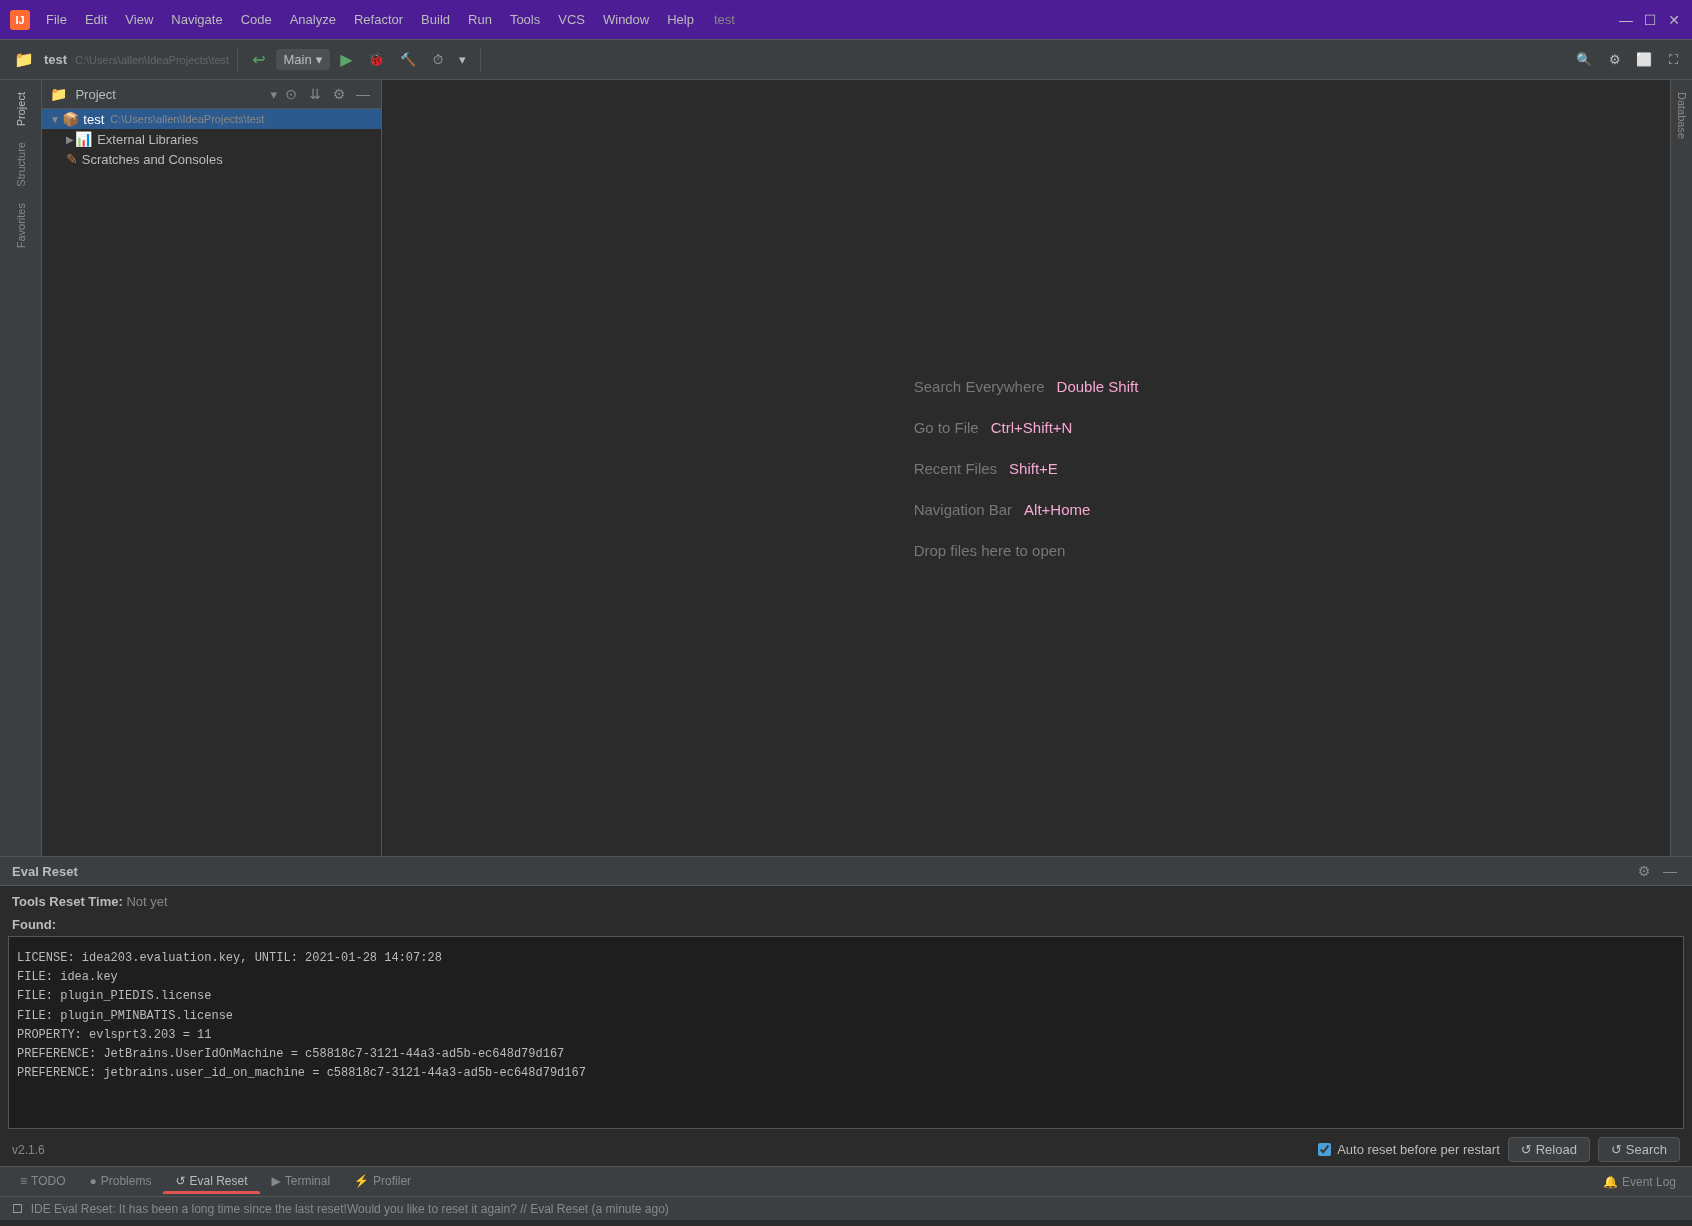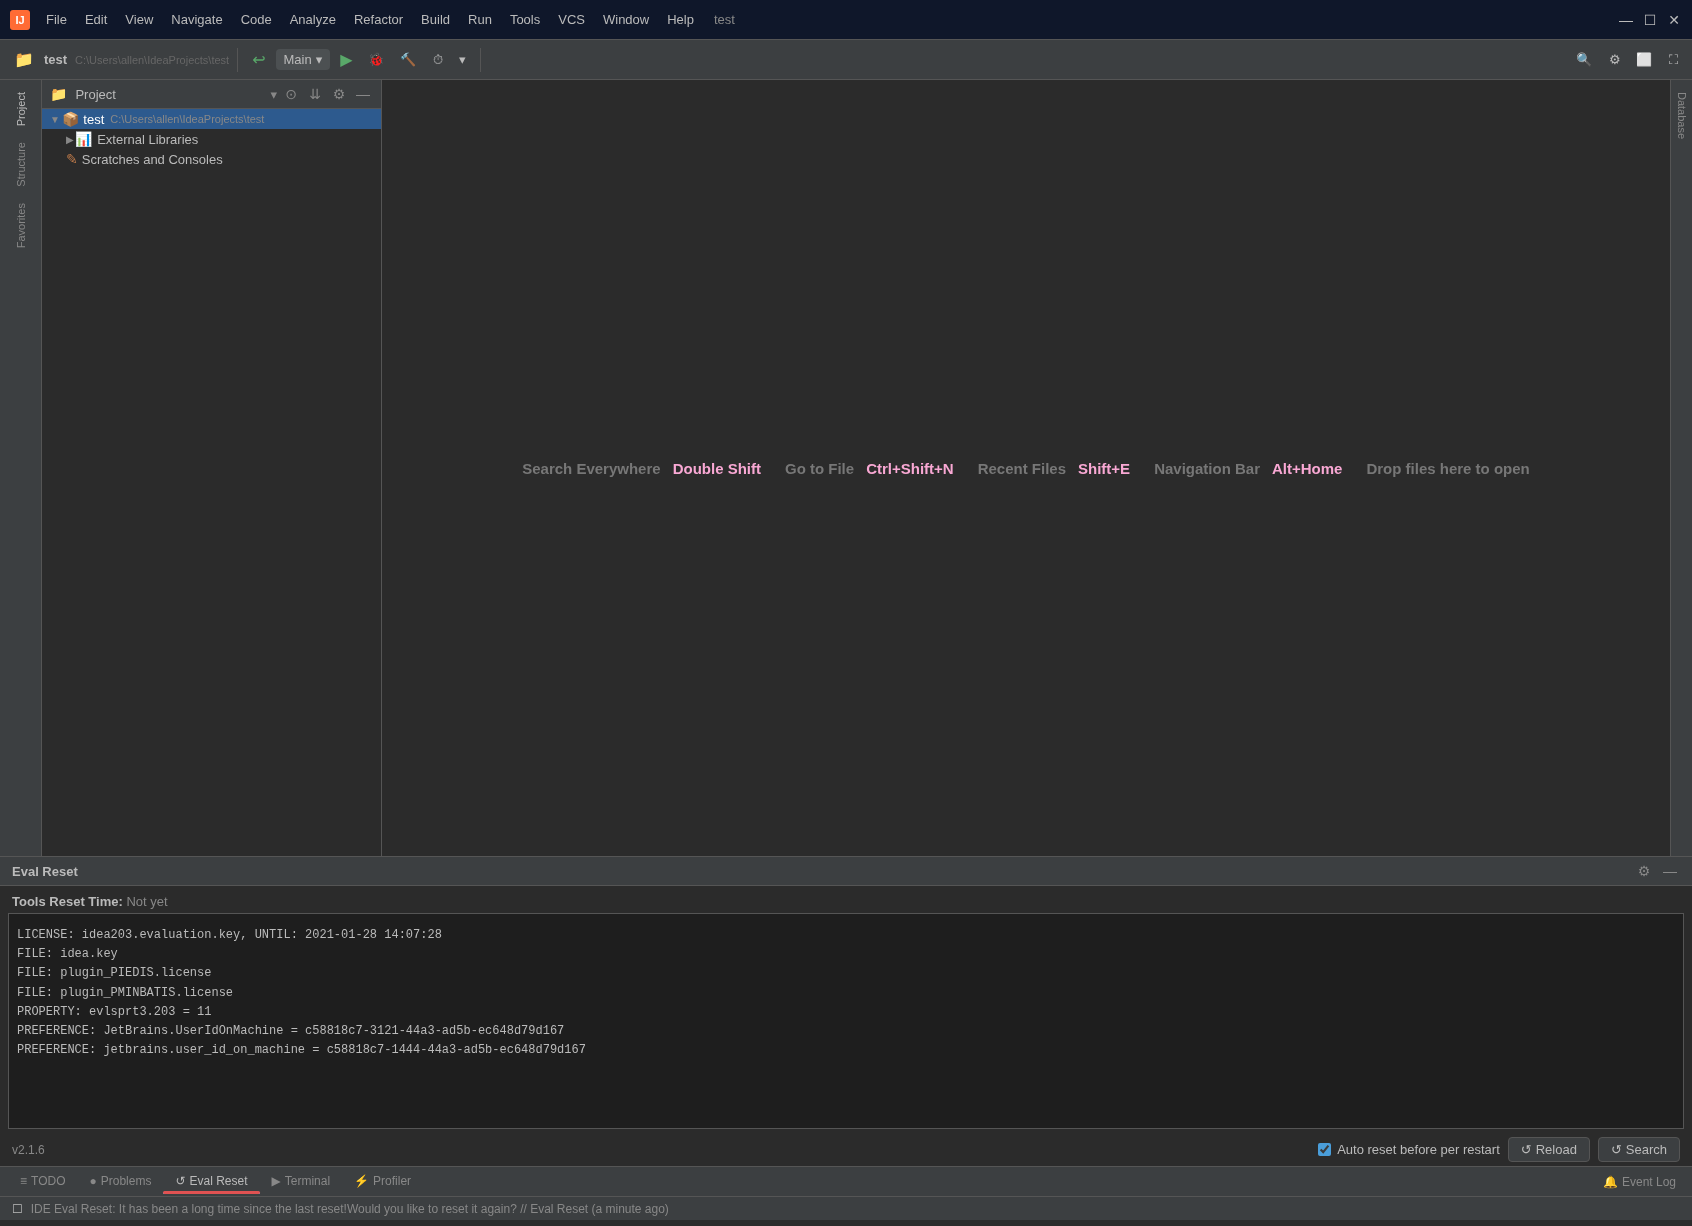--- a/index.html
+++ b/index.html
@@ -10,21 +10,21 @@
       font-family: 'Segoe UI', Arial, sans-serif;
       font-size: 13px;
       color: #bbbbbb;
       overflow: hidden;
     }
 
     
     .title-bar {
       display: flex;
       align-items: center;
-      background: #0f172a;
+      background: #4c1d95;
       height: 40px;
       padding: 0 10px;
       border-bottom: 1px solid #555;
     }
     .title-bar-icon {
       width: 20px;
       height: 20px;
       margin-right: 8px;
       background: #ff6b35;
       border-radius: 3px;
@@ -158,22 +158,22 @@
       flex: 1;
       background: #2b2b2b;
       display: flex;
       flex-direction: column;
       align-items: center;
       justify-content: center;
       color: #666;
     }
     .editor-hints {
       display: flex;
+      flex-direction: column;
       gap: 24px;
-      font-weight: bold;
     }
     .hint-line {
       display: flex;
       align-items: center;
       gap: 12px;
       font-size: 15px;
     }
     .hint-text { color: #777; }
     .hint-key { color: #f9a8d4; }
 
@@ -421,28 +421,29 @@
     <span class="bottom-panel-title">Eval Reset</span>
     <div class="bottom-panel-icons">
       <div class="panel-toolbar-icon">⚙</div>
       <div class="panel-toolbar-icon">—</div>
     </div>
   </div>
   <div class="bottom-info">
     <span class="label">Tools Reset Time:</span>
     <span class="value"> </span><span class="value">Not yet</span>
   </div>
+  <div class="found-label">Found:</div>
   <div class="log-area">
     <div class="log-line">LICENSE: idea203.evaluation.key, UNTIL: 2021-01-28 14:07:28</div>
     <div class="log-line">FILE: idea.key</div>
     <div class="log-line">FILE: plugin_PIEDIS.license</div>
     <div class="log-line">FILE: plugin_PMINBATIS.license</div>
     <div class="log-line">PROPERTY: evlsprt3.203 = 11</div>
     <div class="log-line">PREFERENCE: JetBrains.UserIdOnMachine = c58818c7-3121-44a3-ad5b-ec648d79d167</div>
-    <div class="log-line">PREFERENCE: jetbrains.user_id_on_machine = c58818c7-1444-44a3-ad5b-ec648d79d167</div>
+    <div class="log-line">PREFERENCE: jetbrains.user_id_on_machine = c58818c7-3121-44a3-ad5b-ec648d79d167</div>
   </div>
   <div class="bottom-footer">
     <span class="version-label">v2.1.6</span>
     <div style="flex:1;"></div>
     <label class="checkbox-label">
       <input type="checkbox" checked="" style="">
       <span>Auto reset before per restart</span>
     </label>
     <button class="reload-btn">
       <span>↺</span>

